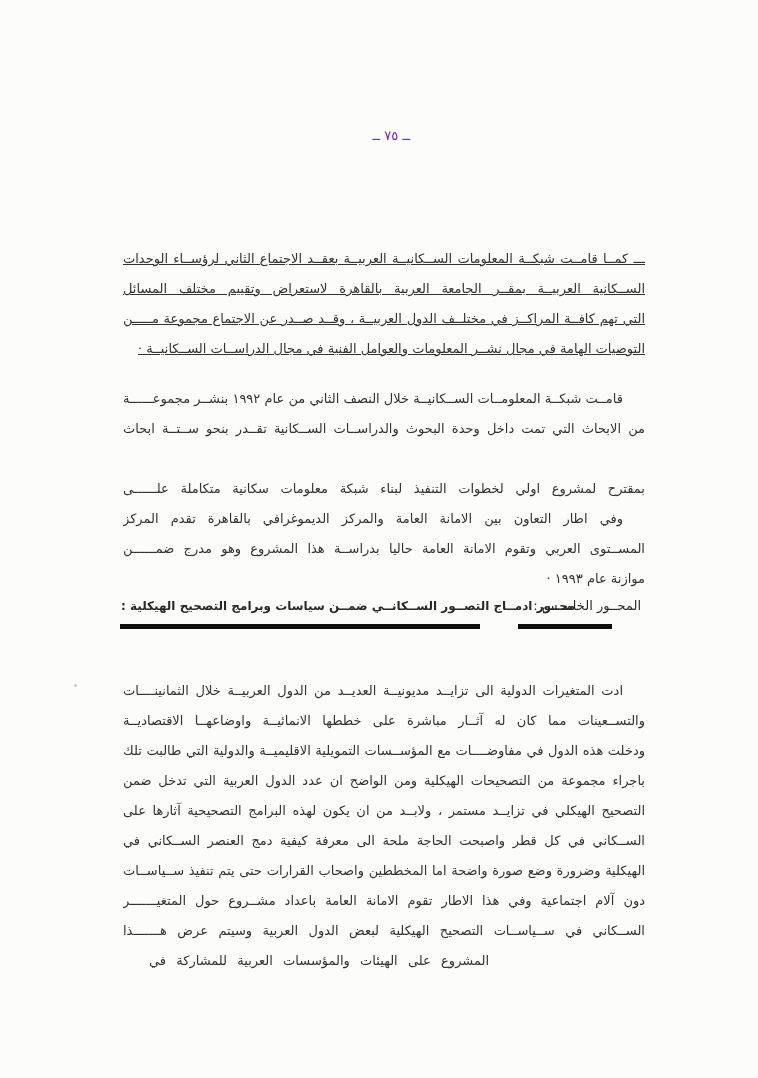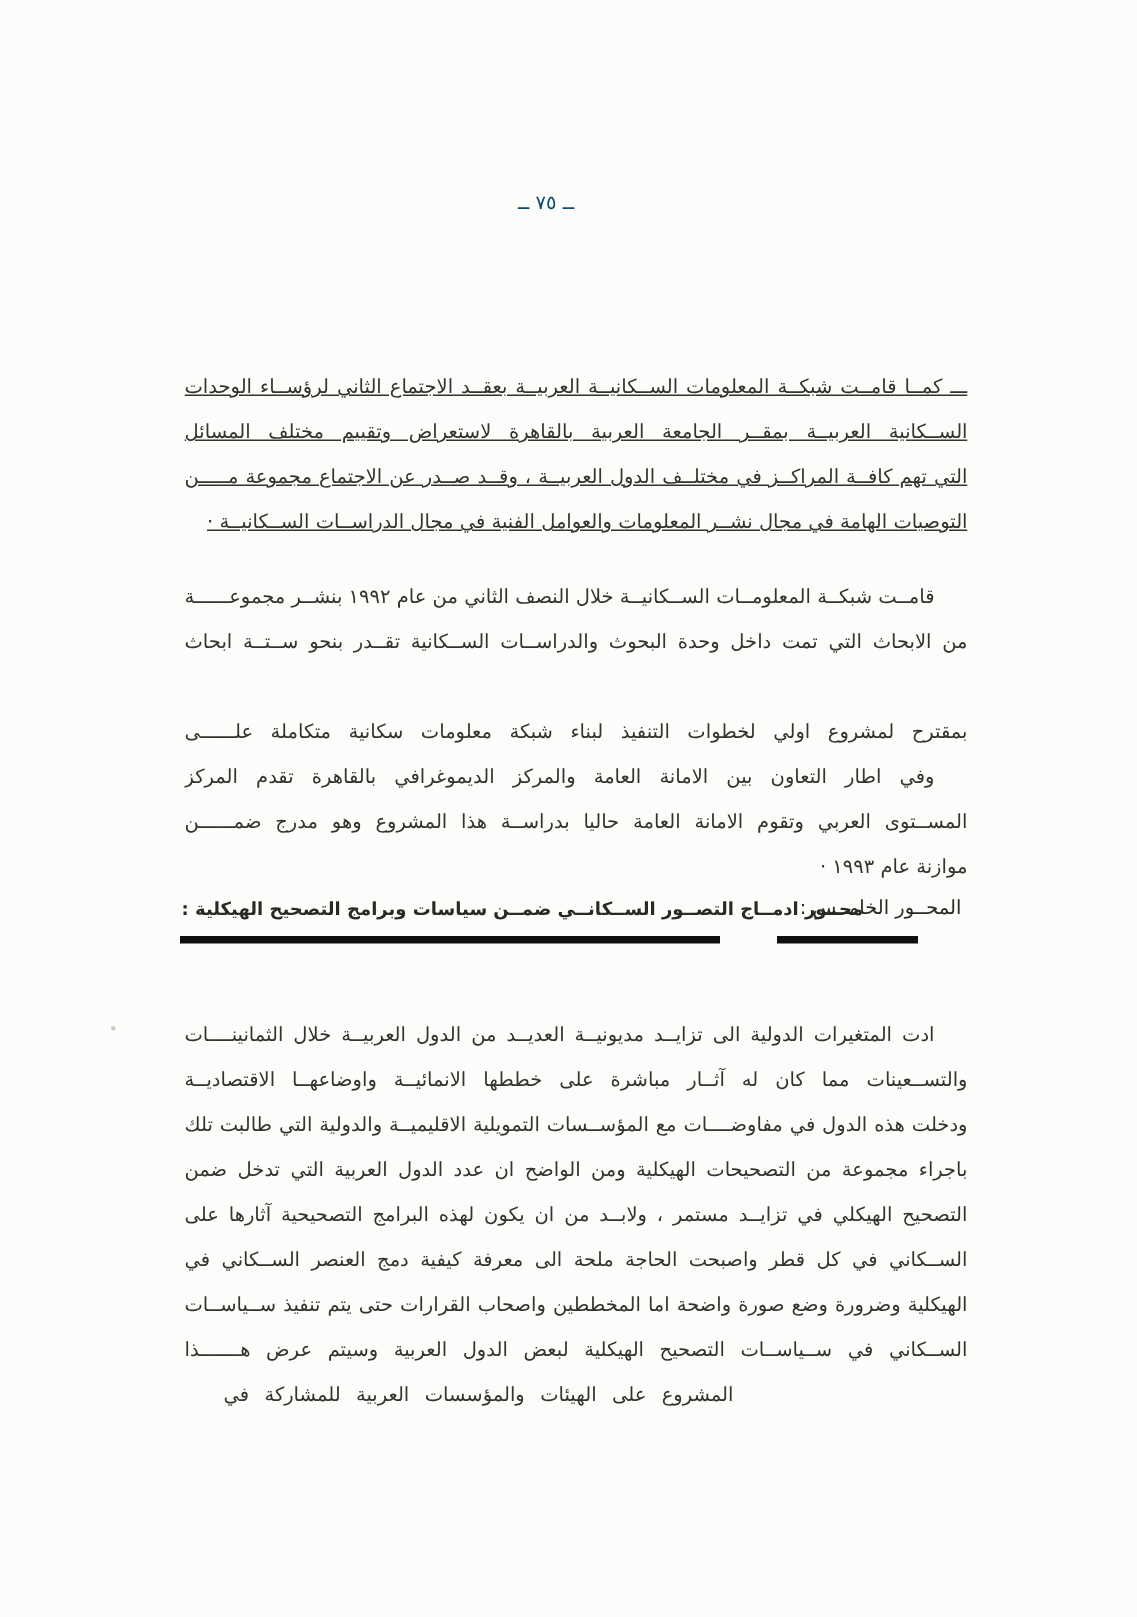--- a/index.html
+++ b/index.html
@@ -7,21 +7,21 @@
     position:relative;
     width:758px; height:1078px;
     margin:0 auto;
     background:#fcfcfa;
     font-family:"DejaVu Sans", sans-serif;
     color:#35332f;
     overflow:hidden;
   }
   .page-number {
     position:absolute; top:128px; left:318px; width:92px;
-    text-align:center; font-size:13px; color:#0c4a6e;
+    text-align:right; font-size:13px; color:#6d28d9;
     direction:rtl;
   }
   .col {
     position:absolute; left:123px; top:0; width:522px; height:1078px;
     direction:rtl;
   }
   .para { position:absolute; right:0; width:100%; }
   .p1 { top:244px;text-decoration:underline; }
   .p2 { top:384px; }
   .p3 { top:474px; }
@@ -89,20 +89,21 @@
     </div>
 
     <div class="para p4">
       <div class="line indent">ادت المتغيرات الدولية الى تزايــد مديونيــة العديــد من الدول العربيــة خلال الثمانينــــات</div>
       <div class="line">والتســعينات مما كان له آثــار مباشرة على خططها الانمائيــة واوضاعهــا الاقتصاديــة والاجتماعيــــة</div>
       <div class="line">ودخلت هذه الدول في مفاوضــــات مع المؤســسات التمويلية الاقليميــة والدولية التي طالبت تلك الدول</div>
       <div class="line">باجراء مجموعة من التصحيحات الهيكلية ومن الواضح ان عدد الدول العربية التي تدخل ضمن اطــــار</div>
       <div class="line">التصحيح الهيكلي في تزايــد مستمر ،  ولابــد من ان يكون لهذه البرامج التصحيحية آثارها على المكون</div>
       <div class="line">الســكاني في كل قطر واصبحت الحاجة ملحة الى معرفة كيفية دمج العنصر الســكاني في ســياســات التصحيح</div>
       <div class="line">الهيكلية وضرورة وضع صورة واضحة اما المخططين واصحاب القرارات حتى يتم تنفيذ ســياســات الاصــلاح</div>
+      <div class="line">دون آلام اجتماعية وفي هذا الاطار تقوم الامانة العامة باعداد مشــروع حول المتغيـــــــر</div>
       <div class="line">الســكاني في ســياســات التصحيح الهيكلية لبعض الدول العربية وسيتم عرض هـــــــذا</div>
       <div class="line short pull">المشروع على الهيئات والمؤسسات العربية للمشاركة في التمويل والتنفيذ ·</div>
     </div>
 
   </div>
 
   <div class="speck"></div>
 
 </div>
 

